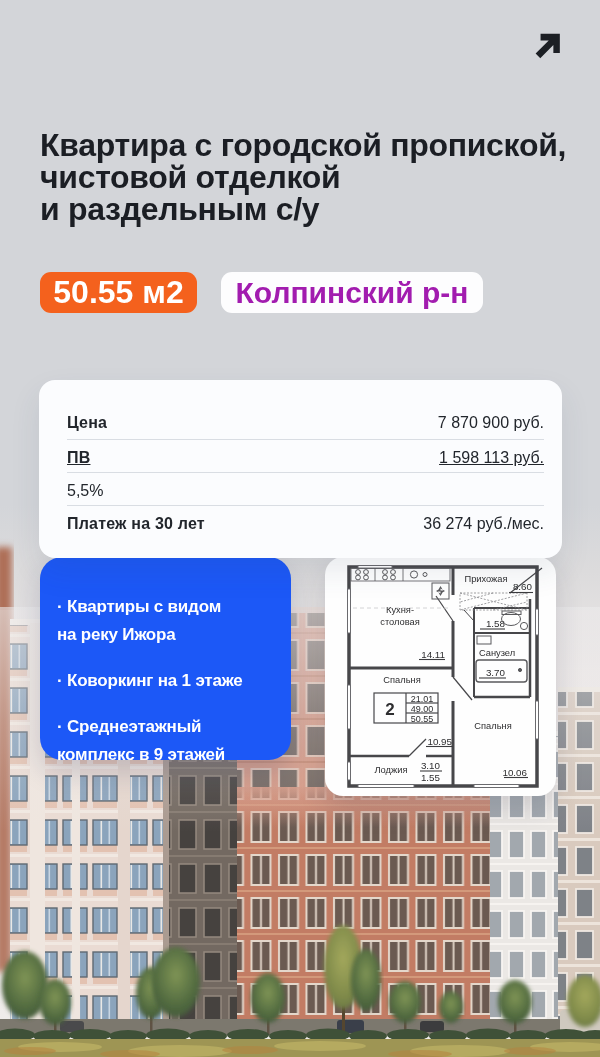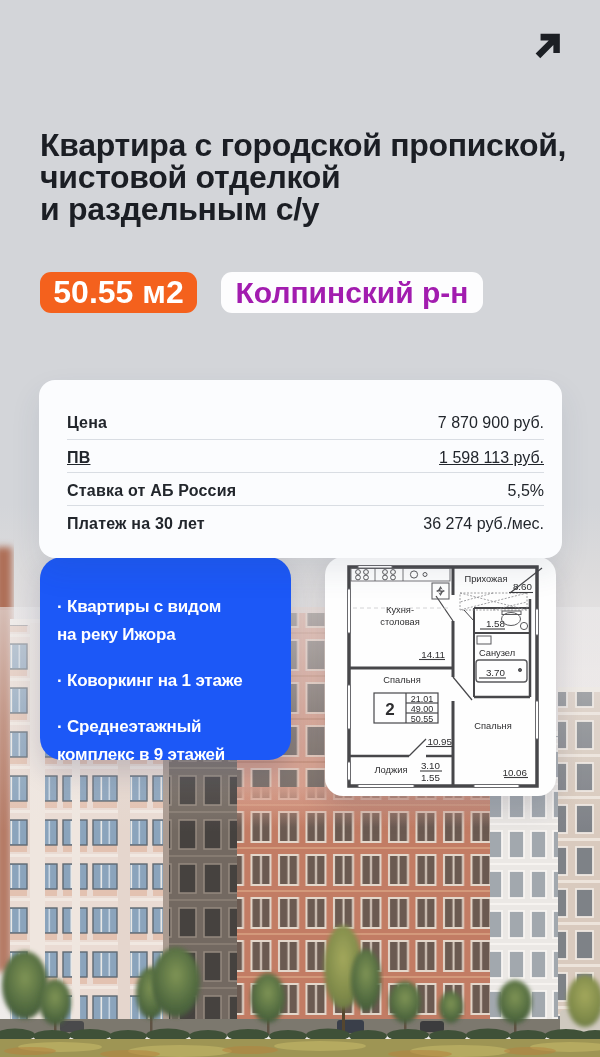--- a/index.html
+++ b/index.html
@@ -211,21 +211,20 @@
 <div class="card" id="table">
   <div class="row r1">
       <span class="l">Цена</span>
       <span class="v">7 870 900 руб.</span>
     </div>
   <div class="row r2">
       <span class="l">ПВ</span>
       <span class="v">1 598 113 руб.</span>
     </div>
   <div class="row r3">
-      <span class="l">Ставка от АБ Россия</span>
       <span class="v">5,5%</span>
     </div>
   <div class="row r4">
       <span class="l">Платеж на 30 лет</span>
       <span class="v">36 274 руб./мес.</span>
     </div>
 </div>
 
 <div class="card" id="bluecard">
   <p>· Квартиры с видом<br>на реку Ижора</p>

